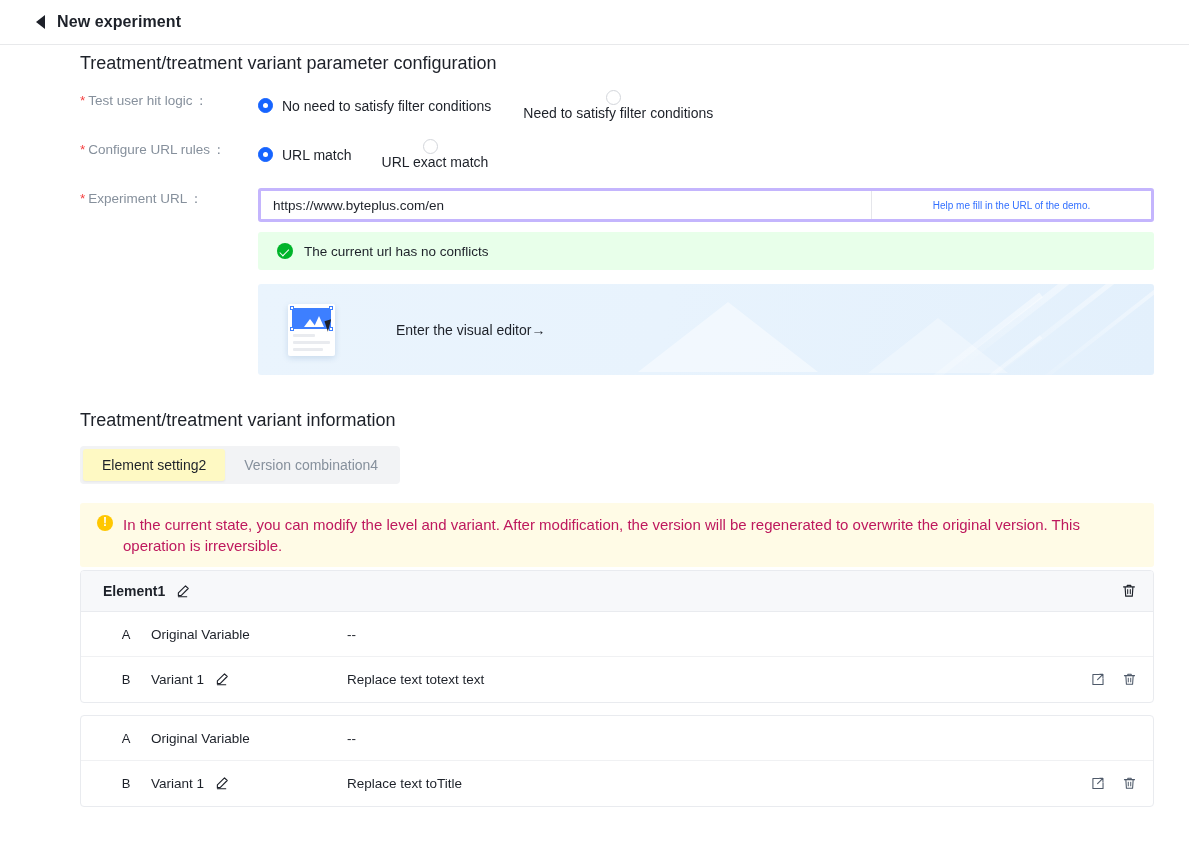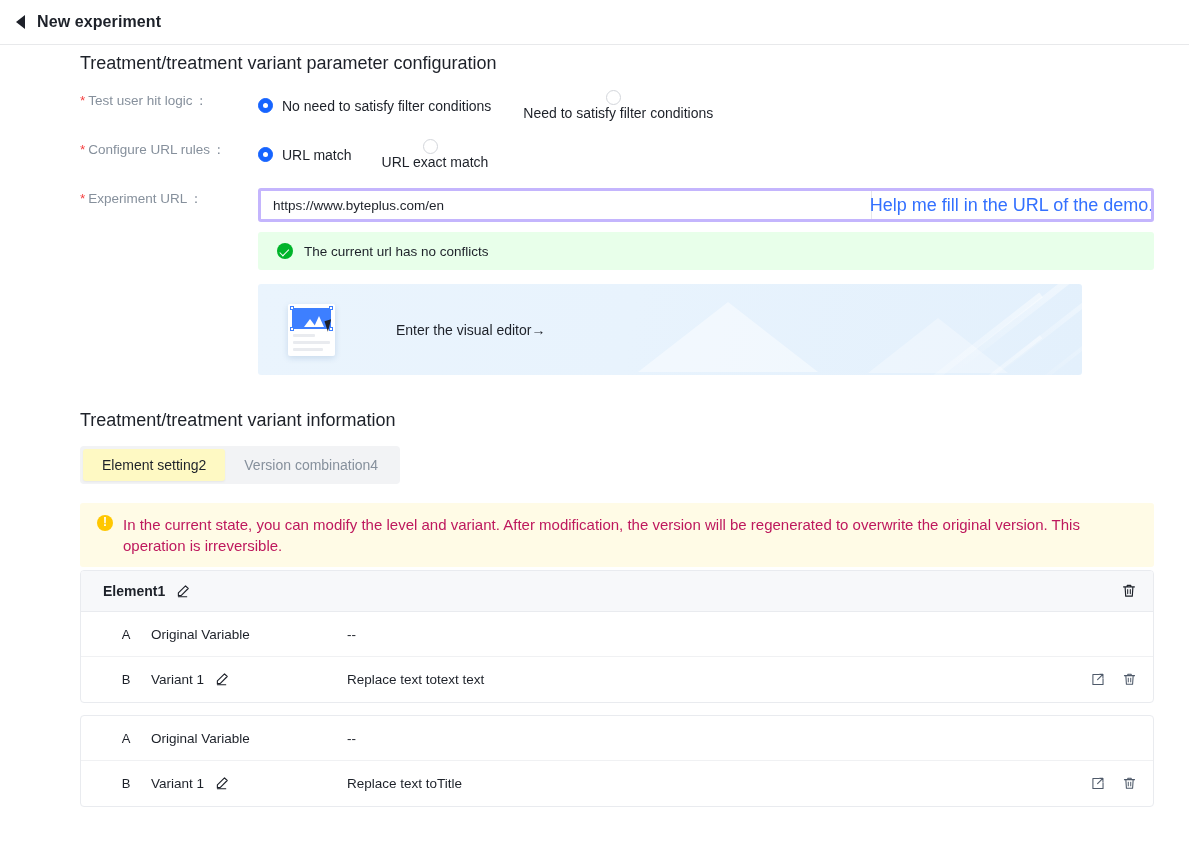--- a/index.html
+++ b/index.html
@@ -10,21 +10,21 @@
     font-family: "Liberation Sans", sans-serif;
     -webkit-font-smoothing: antialiased;
   }
   .page { position: relative; width: 1189px; height: 858px; overflow: hidden; background:#fff; }
 
   
   .topbar {
     height: 45px;
     border-bottom: 1px solid #e8e9eb;
     display: flex; align-items: center;
-    padding-left: 16px;
+    padding-left: 36px;
     background: #fff;
   }
   .back-arrow {
     width: 0; height: 0;
     border-top: 7px solid transparent;
     border-bottom: 7px solid transparent;
     border-right: 9px solid #1d2129;
     margin-right: 12px;
     cursor: pointer;
   }
@@ -77,21 +77,21 @@
   }
   .url-input {
     flex: 1; border: none; outline: none;
     font-size: 13.5px; color: #1d2129;
     padding: 0 12px; font-family: "Liberation Sans", sans-serif;
     background: transparent;
   }
   .url-help {
     width: 280px; border-left: 1px solid #e5e6eb;
     display: flex; align-items: center; justify-content: center;
-    font-size: 18px; color: #3370ff; cursor: pointer;
+    font-size: 10px; color: #3370ff; cursor: pointer;
     white-space: nowrap;
   }
 
   
   .success-banner {
     position: absolute; left: 258px; top: 232px;
     width: 896px; height: 38px;
     background: #e8ffea; border-radius: 3px;
     display: flex; align-items: center; padding-left: 19px;
   }
@@ -105,21 +105,21 @@
     left: 4.5px; top: 3.6px;
     width: 4px; height: 7.5px;
     border: solid #fff; border-width: 0 1.8px 1.8px 0;
     transform: rotate(45deg);
   }
   .success-text { font-size: 13.5px; color: #1d2129; }
 
   
   .ve-banner {
     position: absolute; left: 258px; top: 284px;
-    width: 824px; height: 91px;
+    width: 896px; height: 91px;
     border-radius: 3px; overflow: hidden;
     background: linear-gradient(100deg,#eaf4fd 0%, #e8f3fd 45%, #e3f0fc 100%);
     display: flex; align-items: center;
   }
   .ve-deco { position: absolute; inset: 0; overflow: hidden; pointer-events: none; }
   .ve-deco span {
     position: absolute; display: block;
     background: linear-gradient(90deg, rgba(255,255,255,0) 0%, rgba(255,255,255,.85) 100%);
     transform: rotate(-38deg); transform-origin: left top;
   }

